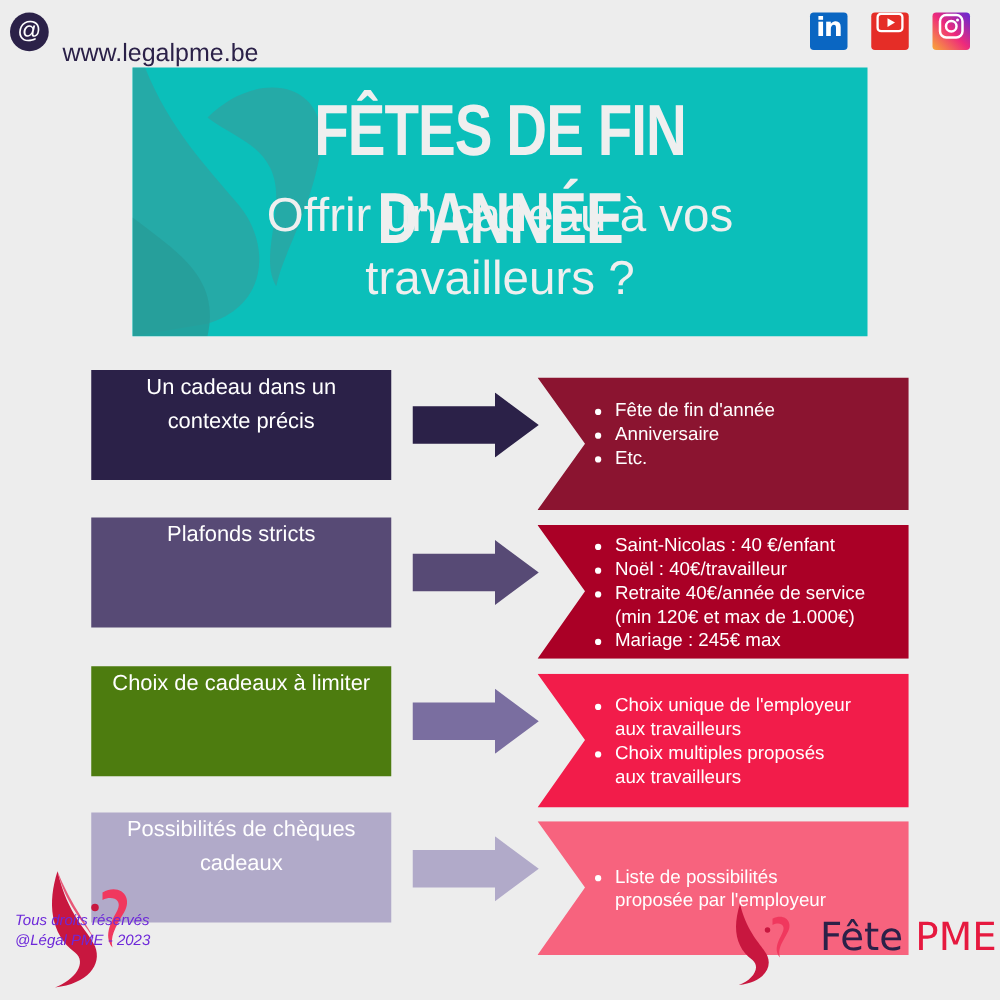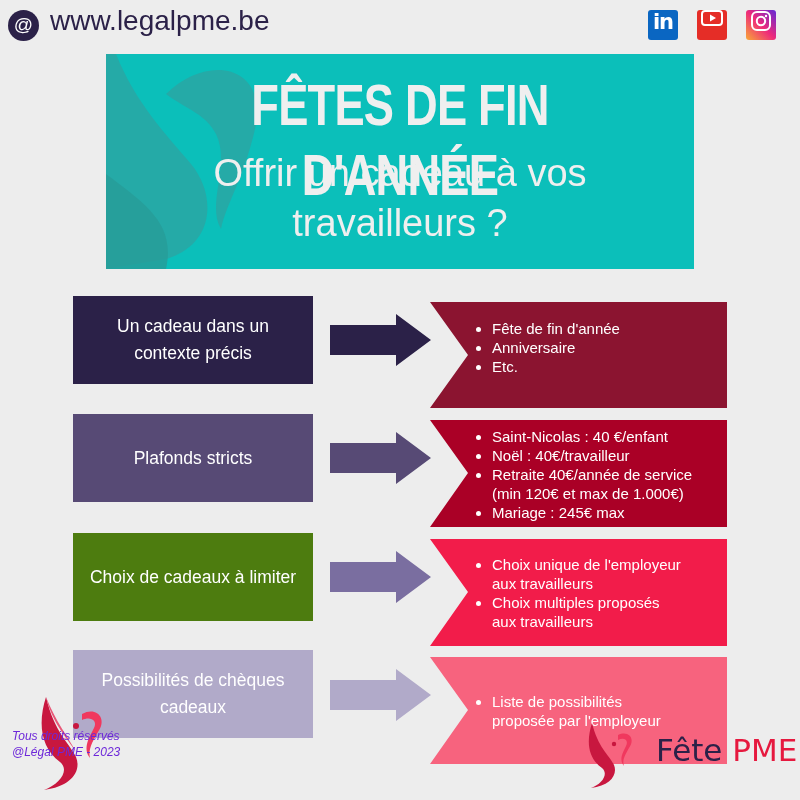--- a/index.html
+++ b/index.html
@@ -1,32 +1,32 @@
 <!DOCTYPE html>
 <html><head>
 <meta charset="utf-8">
 <style>
   * { box-sizing: border-box; margin: 0; padding: 0; }
   html, body { width: 800px; height: 800px; overflow: hidden; }
   body { background: #ededed; font-family: "Liberation Sans", sans-serif; position: relative; color: #fff; }
 
   .topbar { position: absolute; left: 0; top: 0; width: 800px; height: 50px; }
   .at-circle { position: absolute; left: 8px; top: 10px; width: 31px; height: 31px; border-radius: 50%; background: #2b2148; color: #fff; font-size: 19px; line-height: 30px; text-align: center; }
-  .site-url { position: absolute; left: 50px; top: 7px; font-size: 28px; color: #2b2148; line-height: 28px; }
+  .site-url { position: absolute; left: 50px; top: 29px; font-size: 20px; color: #2b2148; line-height: 28px; }
   .social { position: absolute; top: 10px; width: 30px; height: 30px; border-radius: 3px; display: flex; justify-content: center; }
   .li { left: 648px; background: #0a66c2; color: #fff; font-weight: bold; font-size: 21px; font-family: "DejaVu Sans", sans-serif; letter-spacing: -1px; }
   .yt { left: 697px; background: #e52d27; }
   .ig { left: 746px; background: linear-gradient(45deg, #f9a836 0%, #ee2a7b 50%, #6228d7 100%); }
 
   .banner { position: absolute; left: 106px; top: 54px; width: 588px; height: 215px; background: #0bbfba; overflow: hidden; }
   .banner .swoosh { position: absolute; left: 0; top: 0; }
   .banner-title { position: absolute; left: 0; top: 16px; width: 100%; text-align: center; font-family: "Liberation Sans", sans-serif; font-weight: bold; font-size: 58px; color: #efefef; letter-spacing: -1px; transform: scaleX(0.78); transform-origin: center; line-height: 70px; }
   .banner-sub { position: absolute; left: 0; top: 94px; width: 100%; text-align: center; font-size: 38px; color: #efefef; line-height: 50px; font-weight: normal; }
 
-  .row-left { position: absolute; left: 73px; width: 240px; display: flex; align-items: center; justify-content: center; text-align: center; font-size: 17.5px; line-height: 27px; color: #fff; padding: 0 12px; }
+  .row-left { position: absolute; left: 73px; width: 240px; display: flex; align-items: flex-start; justify-content: center; text-align: center; font-size: 17.5px; line-height: 27px; color: #fff; padding: 0 12px; }
   .arrow { position: absolute; left: 330px; width: 102px; height: 52px; }
   .row-right { position: absolute; left: 430px; width: 297px; color: #fff; font-size: 15px; line-height: 19px; margin-top: 16px; }
   .row-right .shape { position: absolute; left: 0; top: 0; }
   .row-right ul { position: absolute; left: 62px; list-style: none; }
   .row-right li { position: relative; padding-left: 0; }
   .row-right li.bullet::before { content: ""; position: absolute; left: -16px; top: 8px; width: 5px; height: 5px; border-radius: 50%; background: #fff; }
 
   .footer-note { position: absolute; left: 12px; top: 728px; font-size: 12px; font-style: italic; color: #6d28d9; line-height: 16px; }
   .logo-left { position: absolute; left: 30px; top: 692px; }
   .logo-right { position: absolute; left: 582px; top: 720px; }

